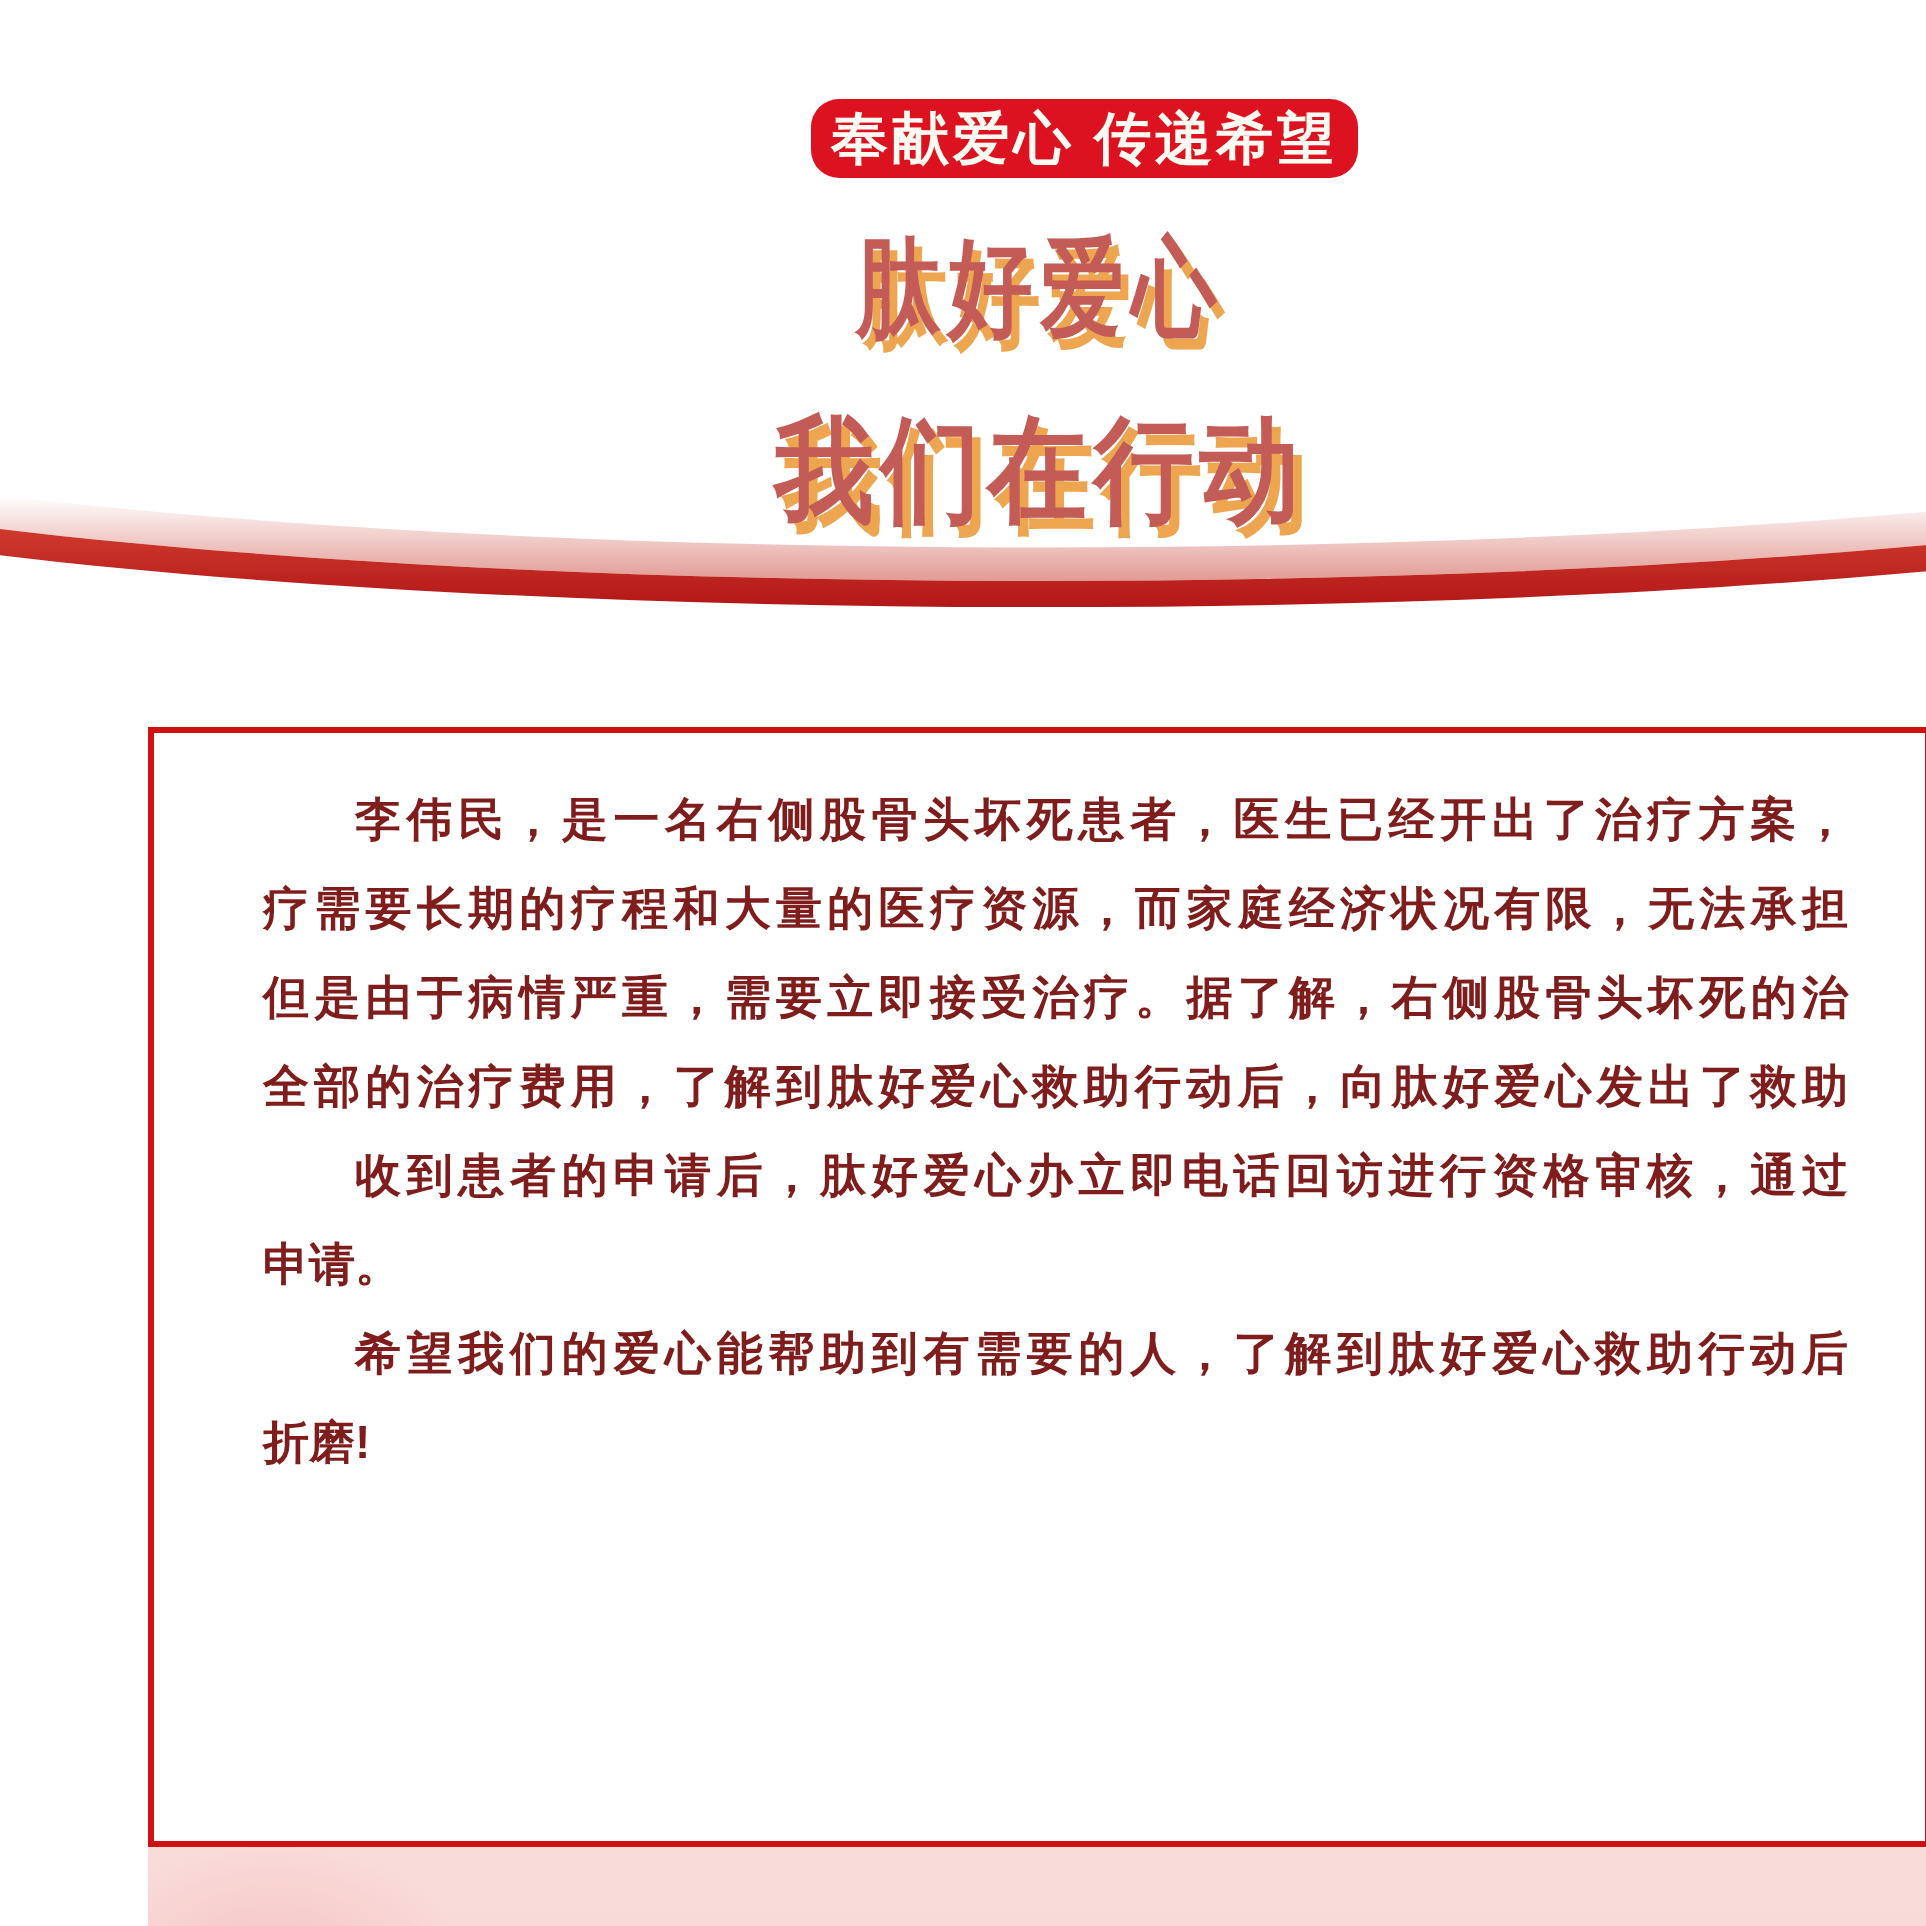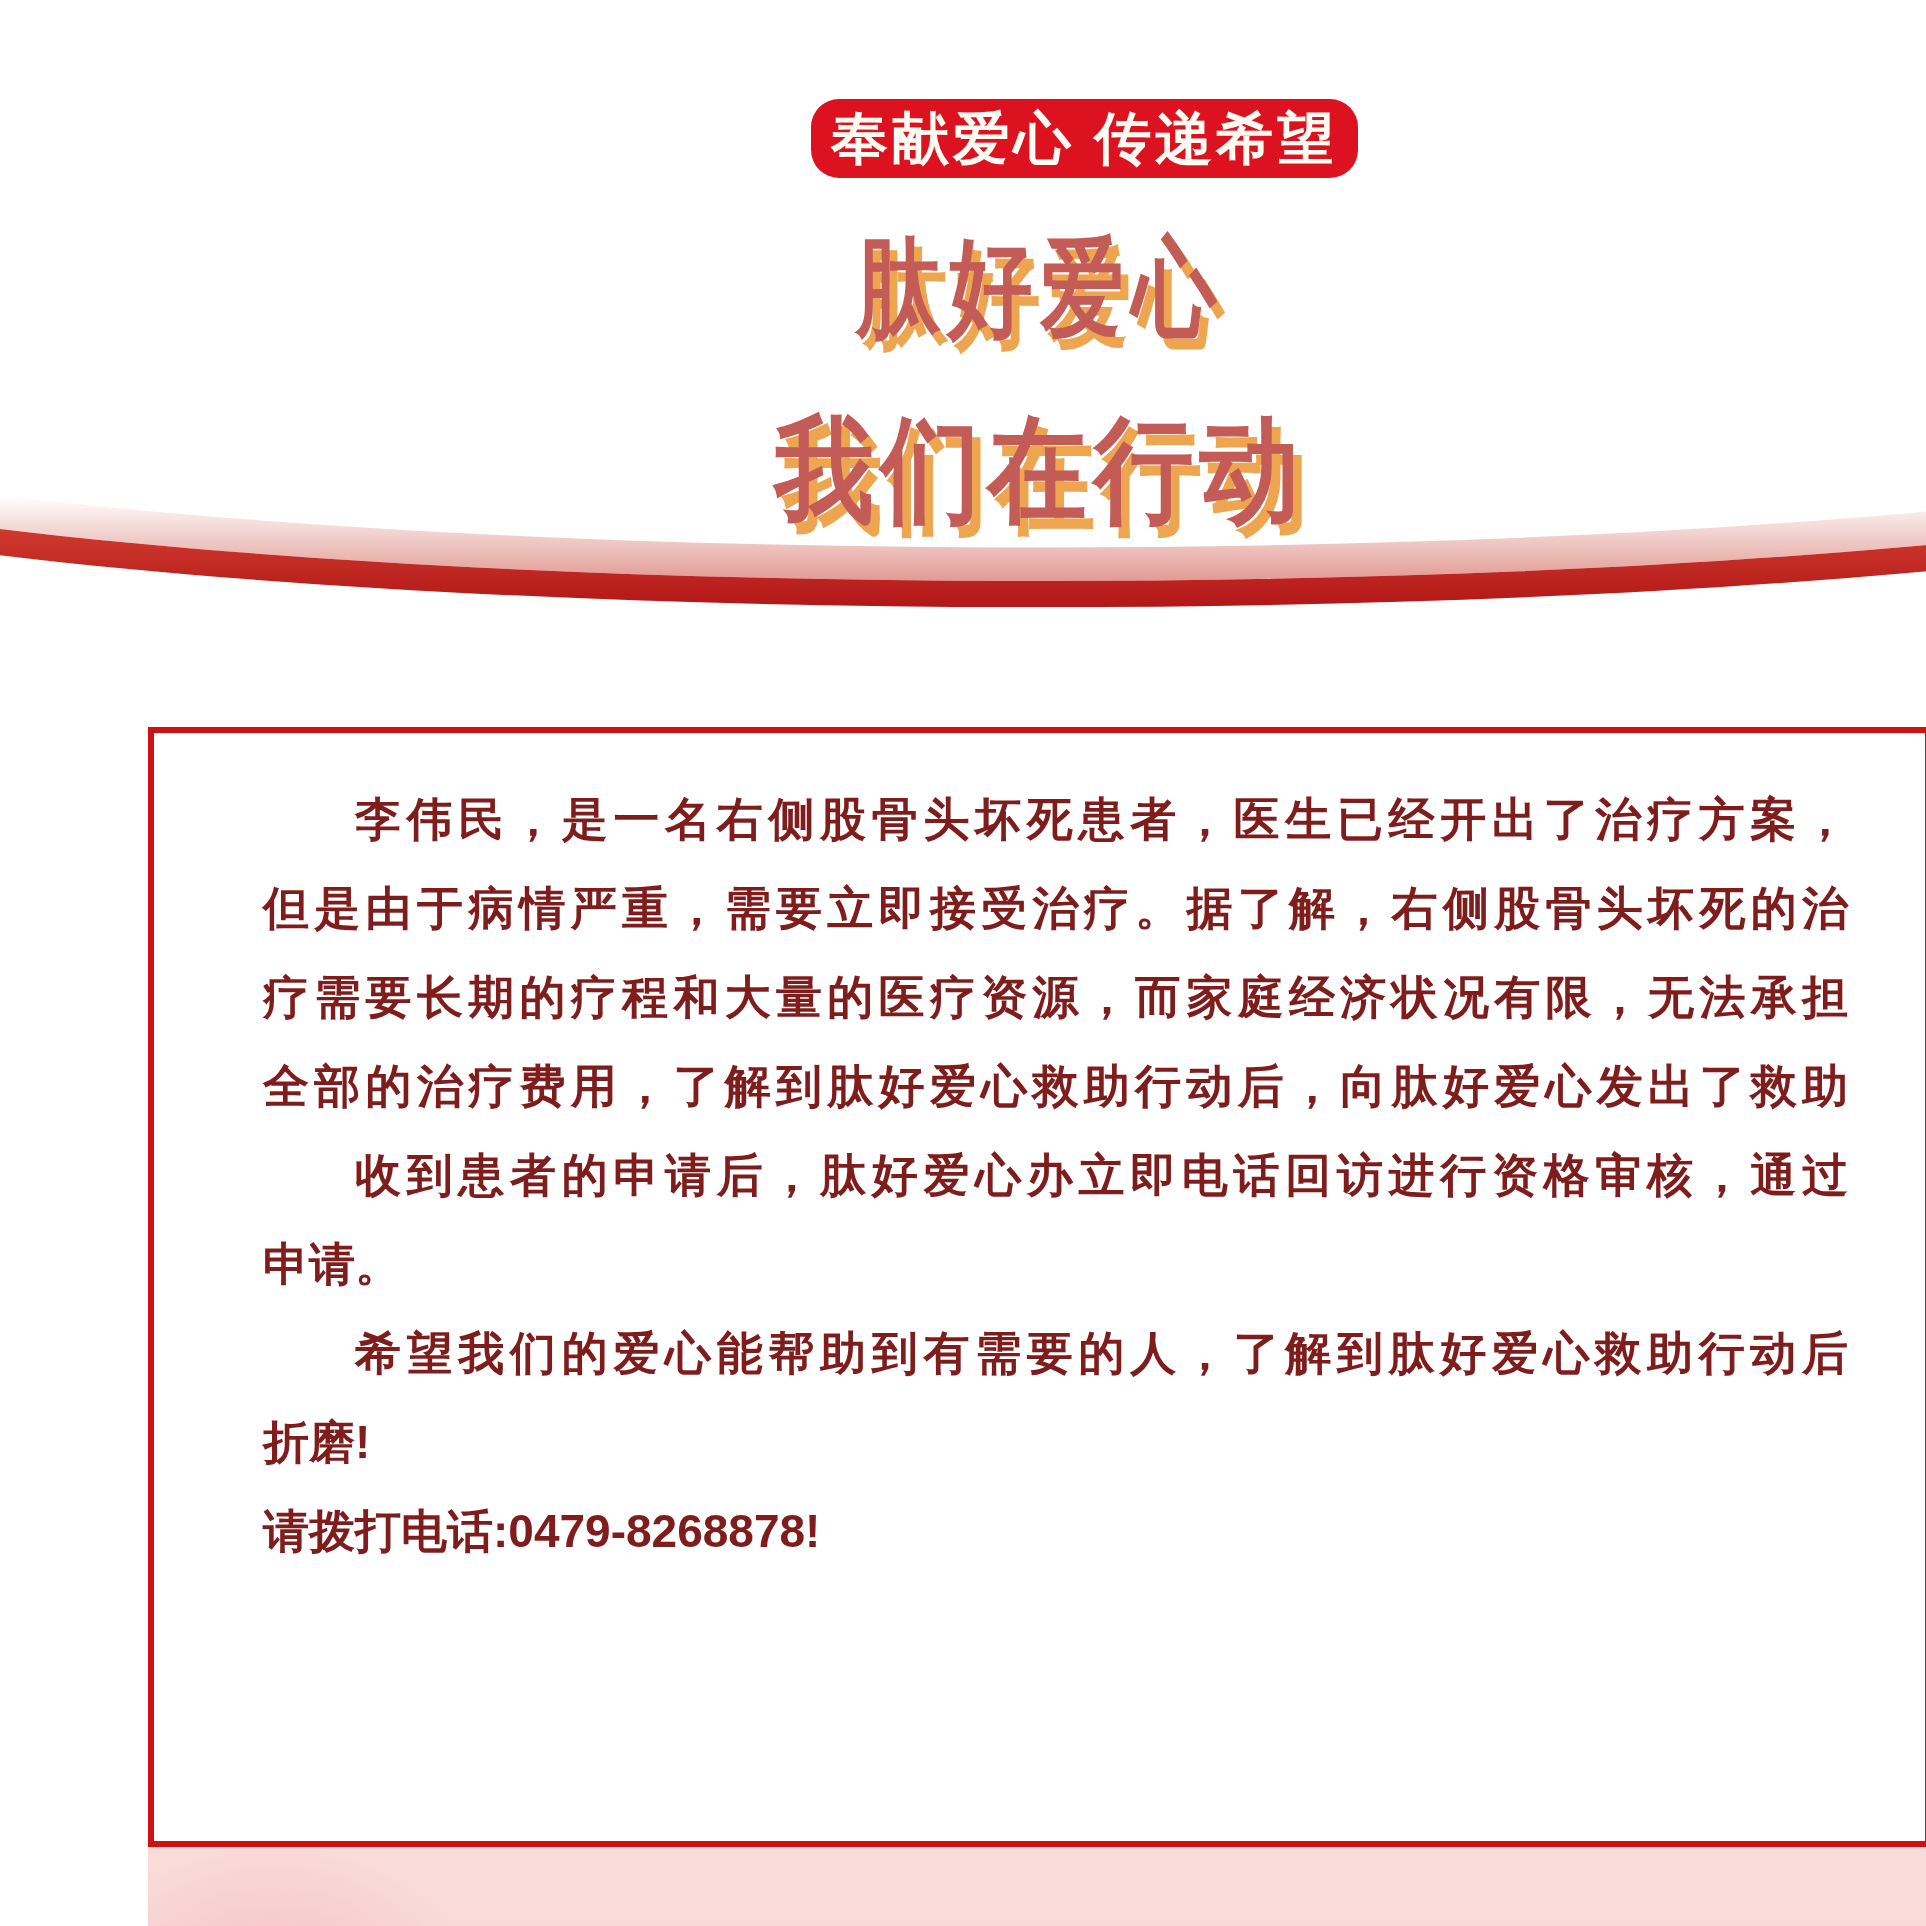--- a/index.html
+++ b/index.html
@@ -70,28 +70,27 @@
         <stop offset="1" stop-color="#b21717"></stop>
       </linearGradient>
     </defs>
     <path d="M0,35 C1500,215 3900,215 5400,35 L5400,122 C3900,302 1500,302 0,122 Z" fill="url(#swLight)"></path>
     <path d="M0,122 C1500,302 3900,302 5400,122 L5400,190 C3900,370 1500,370 0,190 Z" fill="url(#swRed)"></path>
   </svg>
 
   <div class="story-box">
     <div id="story-lines">
         <div class="tline just ind">李伟民，是一名右侧股骨头坏死患者，医生已经开出了治疗方案，</div>
+        <div class="tline just">疗需要长期的疗程和大量的医疗资源，而家庭经济状况有限，无法承担</div>
         <div class="tline just">但是由于病情严重，需要立即接受治疗。据了解，右侧股骨头坏死的治</div>
-        <div class="tline just">疗需要长期的疗程和大量的医疗资源，而家庭经济状况有限，无法承担</div>
         <div class="tline just">全部的治疗费用，了解到肽好爱心救助行动后，向肽好爱心发出了救助</div>
         <div class="tline just ind">收到患者的申请后，肽好爱心办立即电话回访进行资格审核，通过</div>
         <div class="tline">申请。</div>
         <div class="tline just ind">希望我们的爱心能帮助到有需要的人，了解到肽好爱心救助行动后</div>
         <div class="tline">折磨!</div>
-        <div class="tline">请拨打电话:0479-8268878!</div>
       </div>
   </div>
 
   <div class="banner">
 
     <svg id="logo-svg" viewBox="0 0 2100 650">
       <defs>
         <filter id="logoShadow" x="-20%" y="-20%" width="140%" height="140%">
           <feDropShadow dx="16" dy="20" stdDeviation="6" flood-color="#b98b88" flood-opacity=".55"></feDropShadow>
         </filter>

